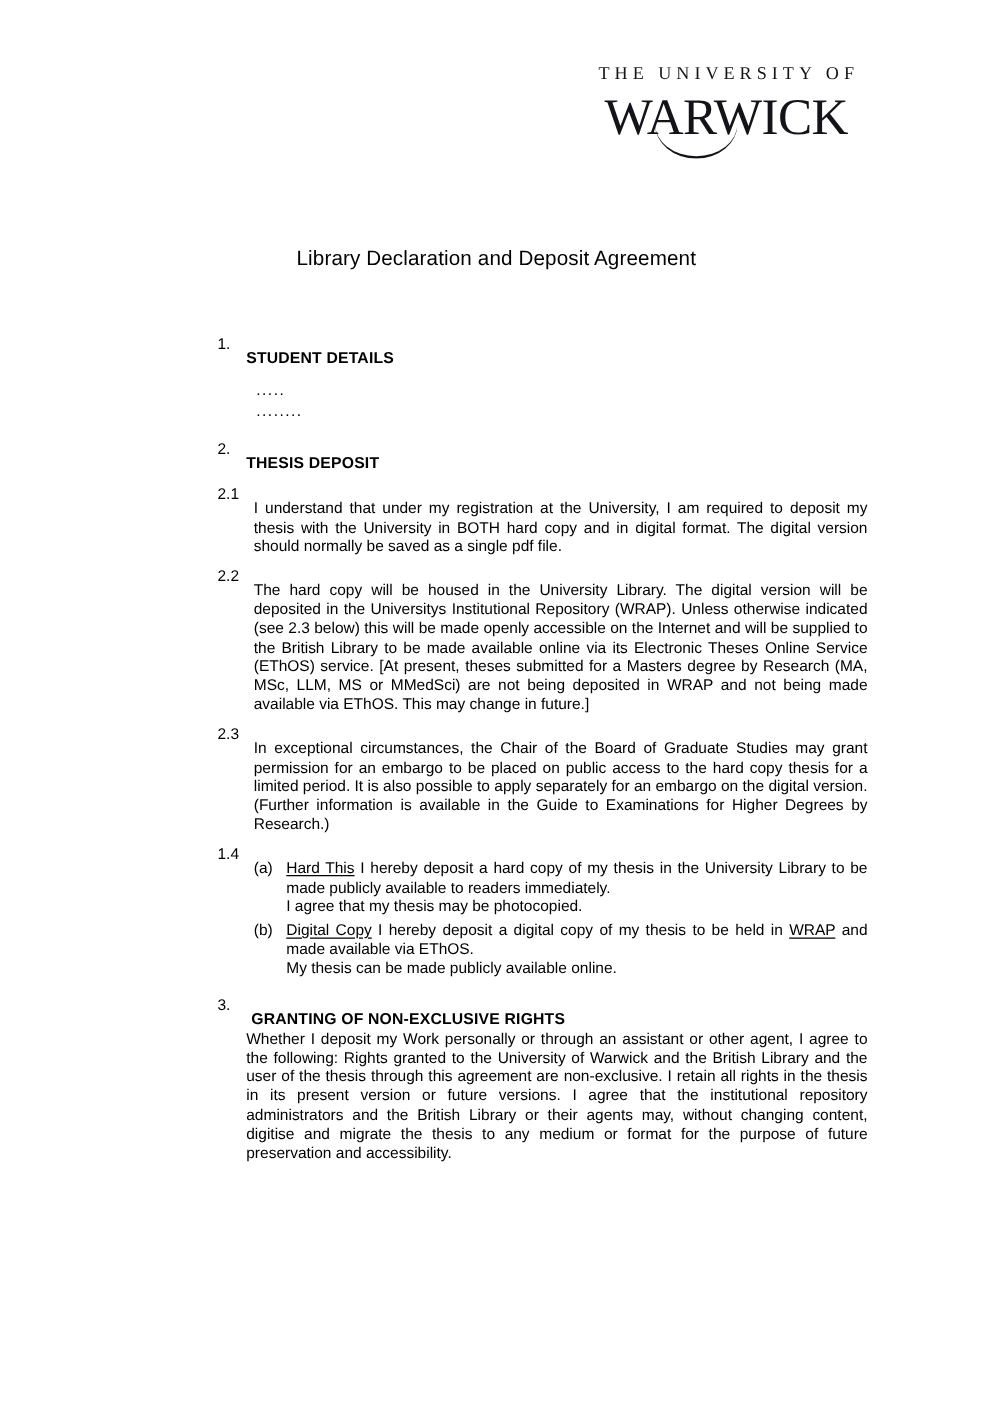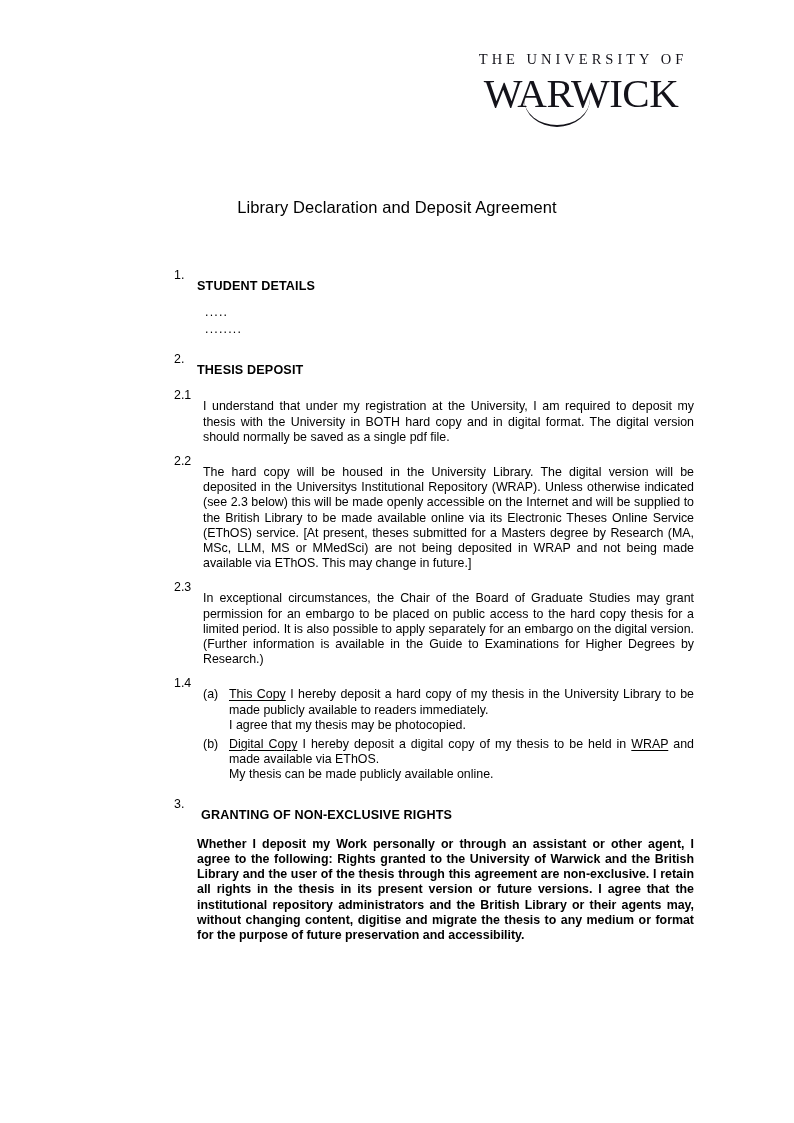--- a/index.html
+++ b/index.html
@@ -155,25 +155,24 @@
   }
   .letter-body {
     flex: 1 1 auto;
     min-width: 0;
   }
   .letter-body p { margin: 0; }
   .u { text-decoration: underline; text-underline-offset: 1.5px; }
 
   
   .sec3-body {
-    margin-top: 14px;
+    margin-top: 1px;
     padding-left: 23px;
     text-align: justify;
     text-justify: inter-word;
-    font-weight: bold;
   }
   .sec3-body p { margin: 0; }
 </style>
 </head>
 <body>
 
 <div class="page">
 
   <div class="logo-block">
     <div class="logo-line1">THE UNIVERSITY OF</div>
@@ -223,21 +222,21 @@
       </div>
     </div>
 
     <div class="row sub">
       <div class="num">1.4</div>
       <div class="content">
 
         <div class="letter-row">
           <div class="letter">(a)</div>
           <div class="letter-body">
-            <p><span class="u">This Copy</span><span> I hereby deposit a hard copy of my thesis in the University Library to be made publicly available to readers immediately.</span></p>
+            <p><span class="u">Hard This</span><span> I hereby deposit a hard copy of my thesis in the University Library to be made publicly available to readers immediately.</span></p>
             <p>I agree that my thesis may be photocopied.</p>
           </div>
         </div>
 
         <div class="letter-row">
           <div class="letter">(b)</div>
           <div class="letter-body">
             <p><span class="u">Digital Copy</span><span> I hereby deposit a digital copy of my thesis to be held in </span><span class="u">WRAP</span><span> and made available via EThOS.</span></p>
             <p>My thesis can be made publicly available online.</p>
           </div>

